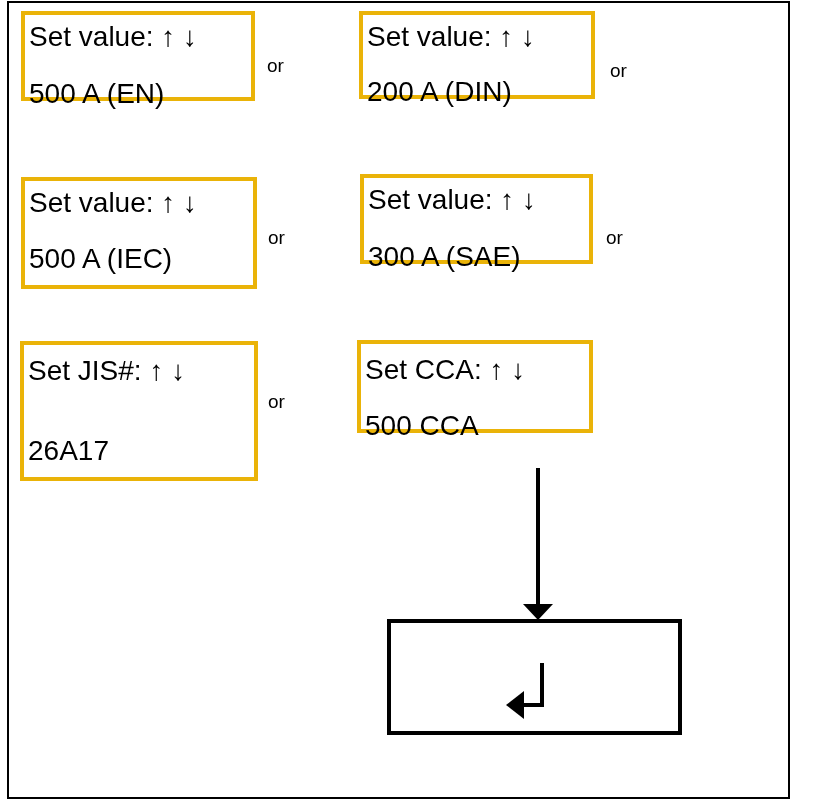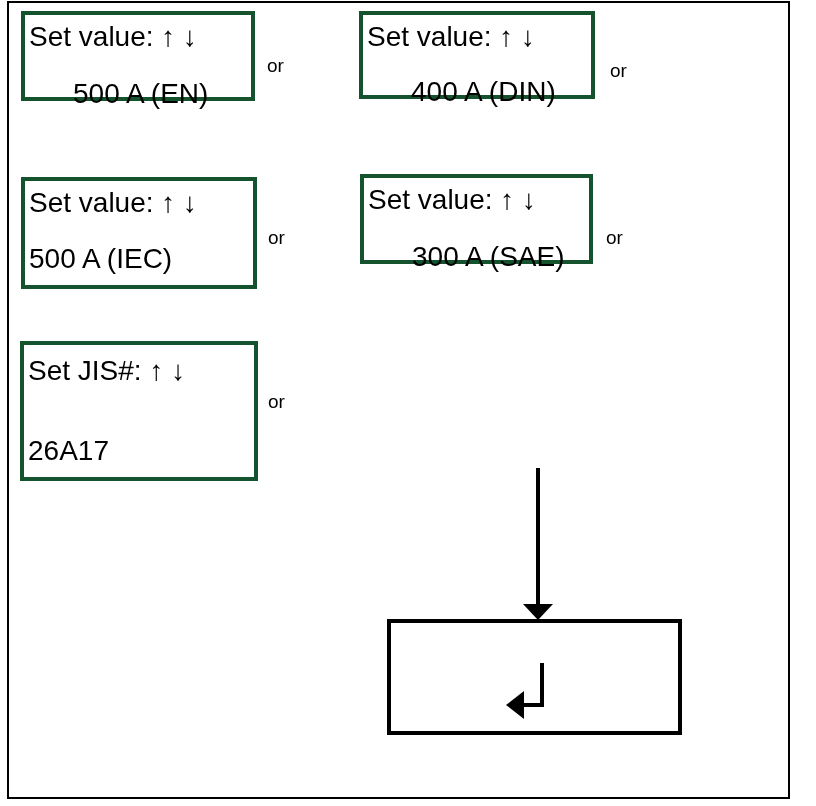--- a/index.html
+++ b/index.html
@@ -13,31 +13,31 @@
     overflow: hidden;
   }
   .frame {
     position: absolute;
     left: 7px; top: 1px;
     width: 779px; height: 794px;
     border: 2px solid #000000;
   }
   .lcd {
     position: absolute;
-    border: 4px solid #14532d;
+    border: 4px solid #eab308;
     background: #ffffff;
     box-sizing: border-box;
     font-size: 28px;
     line-height: 32px;
     white-space: nowrap;
   }
   .lcd .l1 { position: absolute; left: 4px; top: 6px; }
   .r3 .l1 { top: 10px; }
   .lcd .l2 { position: absolute; left: 4px; }
-  .overlap .l2 { bottom: -13px; margin-left: 44px; }
+  .overlap .l2 { bottom: -13px; }
   .inside  .l2 { bottom: 10px; }
   .b1 { left: 21px;  top: 11px;  width: 234px; height: 90px; }
   .b2 { left: 359px; top: 11px;  width: 236px; height: 88px; }
   .b3 { left: 21px;  top: 177px; width: 236px; height: 112px; }
   .b4 { left: 360px; top: 174px; width: 233px; height: 90px; }
   .b5 { left: 20px;  top: 341px; width: 238px; height: 140px; }
   .b6 { left: 357px; top: 340px; width: 236px; height: 93px; }
   .or {
     position: absolute;
     font-size: 19px;
@@ -68,21 +68,21 @@
   <div class="frame"></div>
 
   <div class="lcd overlap b1 r1">
     <div class="l1">Set value: ↑ ↓</div>
     <div class="l2">500 A (EN)</div>
   </div>
   <div class="or or1">or</div>
 
   <div class="lcd overlap b2 r1">
     <div class="l1">Set value: ↑ ↓</div>
-    <div class="l2">400 A (DIN)</div>
+    <div class="l2">200 A (DIN)</div>
   </div>
   <div class="or or2">or</div>
 
   <div class="lcd inside b3 r2">
     <div class="l1">Set value: ↑ ↓</div>
     <div class="l2">500 A (IEC)</div>
   </div>
   <div class="or or3">or</div>
 
   <div class="lcd overlap b4 r2">
@@ -90,20 +90,24 @@
     <div class="l2">300 A (SAE)</div>
   </div>
   <div class="or or4">or</div>
 
   <div class="lcd inside b5 r3">
     <div class="l1">Set JIS#: ↑ ↓</div>
     <div class="l2">26A17</div>
   </div>
   <div class="or or5">or</div>
 
+  <div class="lcd overlap b6 r3">
+    <div class="l1">Set CCA: ↑ ↓</div>
+    <div class="l2">500 CCA</div>
+  </div>
 
   <svg class="down-arrow" width="40" height="156" viewBox="0 0 40 156">
     <line x1="20" y1="2" x2="20" y2="140" stroke="#000000" stroke-width="4"></line>
     <polygon points="5,138 35,138 20,154" fill="#000000"></polygon>
   </svg>
 
   <div class="action-box">
     <svg class="enter-glyph" width="60" height="64" viewBox="0 0 60 64">
       <line x1="40" y1="4" x2="40" y2="46" stroke="#000000" stroke-width="4"></line>
       <line x1="42" y1="46" x2="20" y2="46" stroke="#000000" stroke-width="4"></line>

